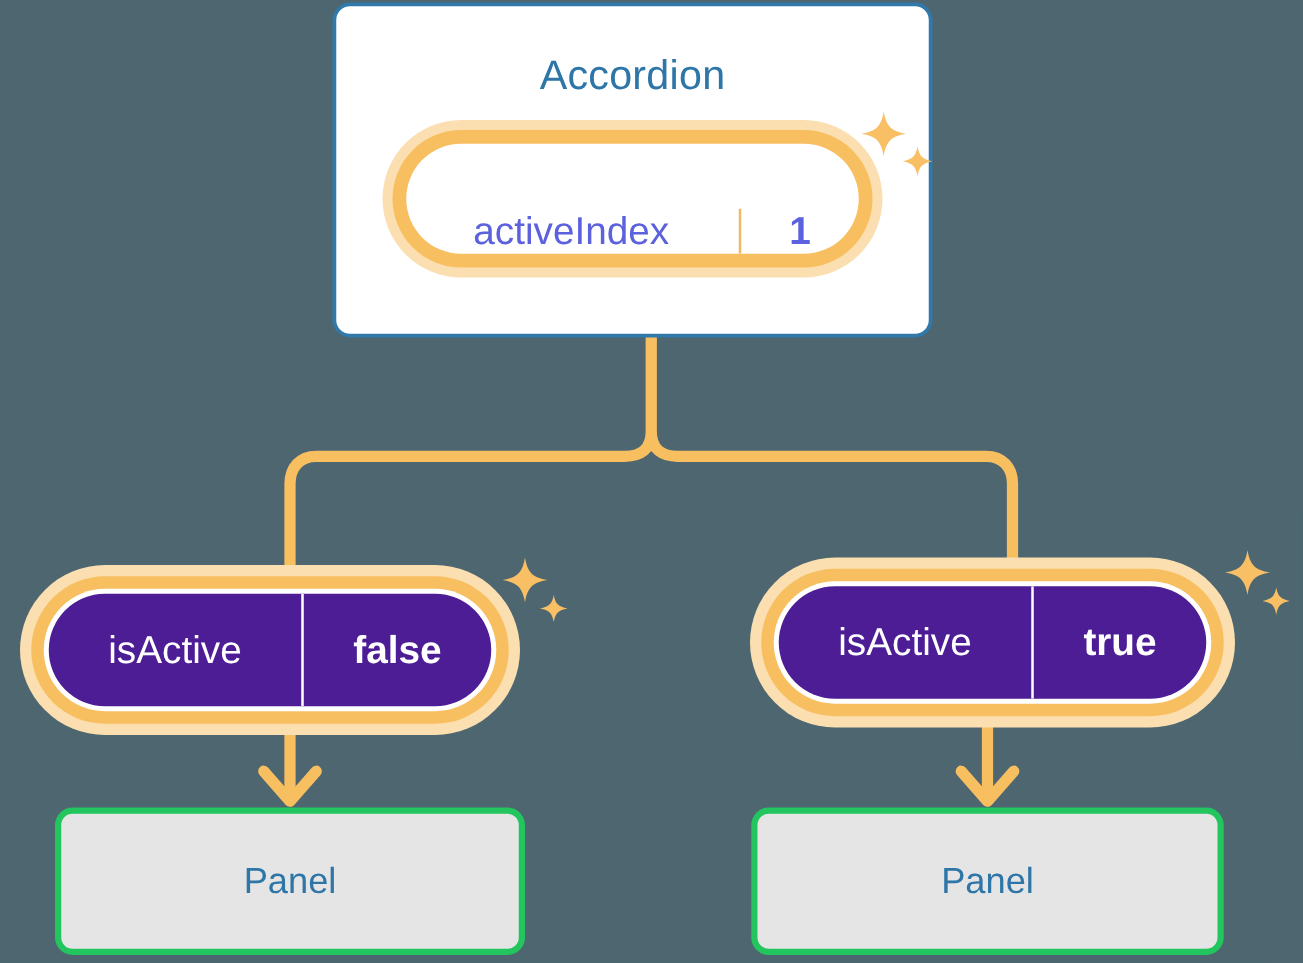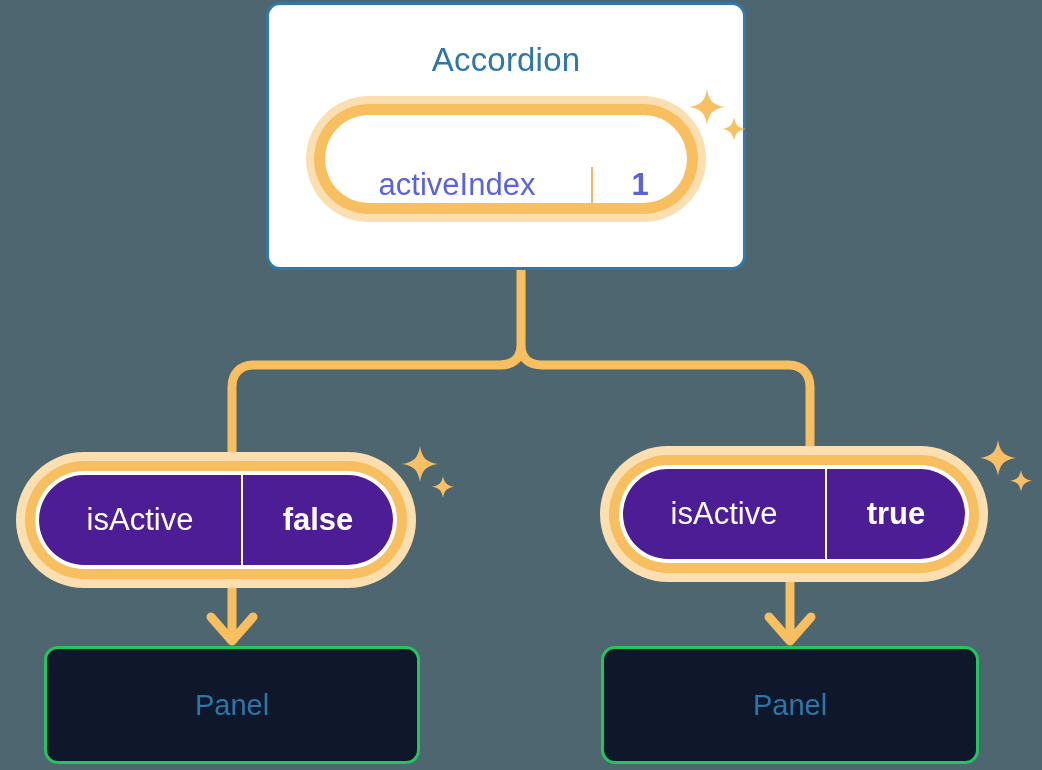--- a/index.html
+++ b/index.html
@@ -50,22 +50,22 @@
     text-align: center;
     color: #2f76a8;
     font-size: 33px;
     letter-spacing: 0.2px;
   }
   #accordion-card .card-title { top: 36px; }
 
   
   .panel-card {
     position: absolute;
-    background: #0f172a;
-    border: 3px solid #22c55e;
+    background: #e5e5e5;
+    border: 5px solid #22c55e;
     border-radius: 14px;
     box-sizing: border-box;
     z-index: 3;
     display: flex;
     align-items: center;
     justify-content: center;
   }
   #panel-left  { left: 44px;  top: 646px; width: 376px; height: 118px; }
   #panel-right { left: 601px; top: 646px; width: 378px; height: 118px; }
   .panel-label {

